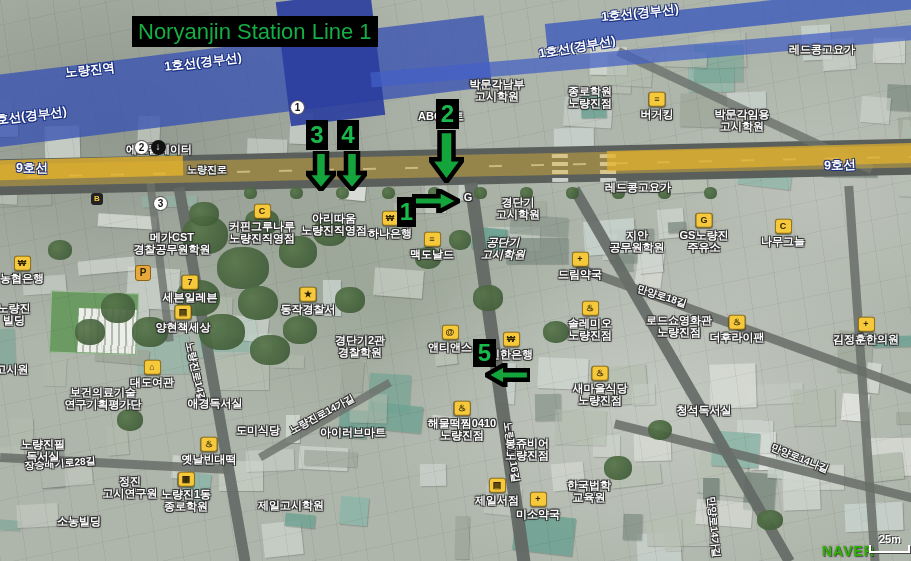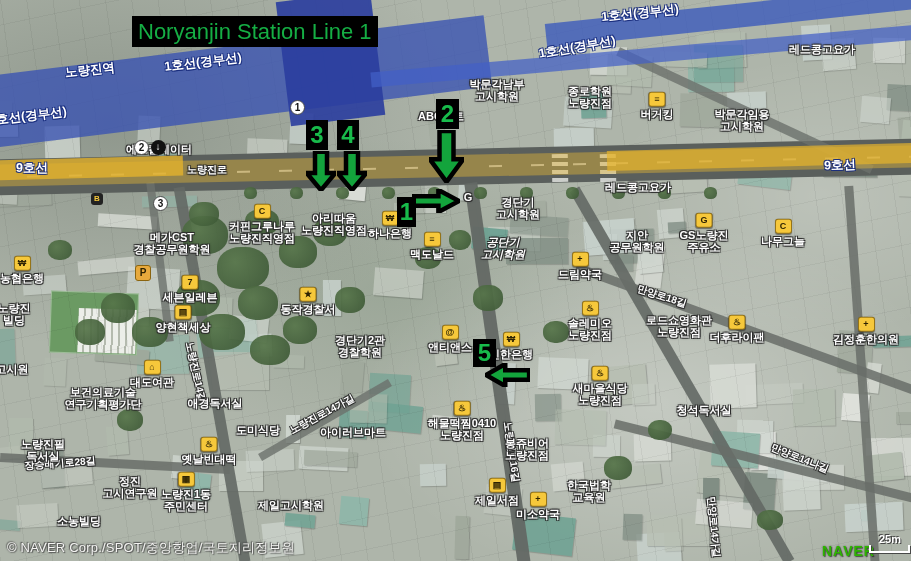--- a/index.html
+++ b/index.html
@@ -479,21 +479,21 @@
       <div class="lbl" style="left: 353px; top: 432px; transform: translate(-50%, -50%);">
         <div class="txt" style="white-space: pre;">아이러브마트</div>
       </div>
       <div class="lbl" style="left: 130px; top: 487px; transform: translate(-50%, -50%);">
         <div class="txt" style="white-space: pre;">정진
 고시연구원</div>
       </div>
       <div class="lbl" style="left: 186px; top: 492px; transform: translate(-50%, -50%);">
         <div class="poiIcon">▦</div>
         <div class="txt" style="white-space: pre;">노량진1동
-주민센터</div>
+종로학원</div>
       </div>
       <div class="lbl" style="left: 291px; top: 505px; transform: translate(-50%, -50%);">
         <div class="txt" style="white-space: pre;">제일고시학원</div>
       </div>
       <div class="lbl" style="left: 79px; top: 521px; transform: translate(-50%, -50%);">
         <div class="txt" style="white-space: pre;">소농빌딩</div>
       </div>
       <div class="lbl" style="left: 12px; top: 369px; transform: translate(-50%, -50%);">
         <div class="txt" style="white-space: pre;">고시원</div>
       </div>
@@ -525,17 +525,16 @@
         <polygon points="30,2 70,2 70,55 98,55 50,98 2,55 30,55" fill="#13a43c" stroke="#000" stroke-width="4.5" vector-effect="non-scaling-stroke"></polygon>
       </svg>
       <div class="numbox" style="left: 473px; top: 339px; width: 23px; height: 28px;">5</div>
       <svg class="arrow" viewBox="0 0 100 100" preserveAspectRatio="none" style="left: 485px; top: 363px; width: 45px; height: 24px;">
         <polygon points="98,30 45,30 45,4 2,50 45,96 45,70 98,70" fill="#13a43c" stroke="#000" stroke-width="4.5" vector-effect="non-scaling-stroke"></polygon>
       </svg>
     </div>
 
   <div class="anno-box" style="left:132px;top:16px;height:31px;font-size:22px;text-align:right;">Noryanjin Station Line 1</div>
 
-  <div class="attrib">© NAVER Corp./SPOT/중앙항업/국토지리정보원</div>
   <div class="naver">NAVER</div>
   <div class="scaleTxt">25m</div>
   <div class="scaleBar"></div>
 </div>
 
 </body></html>

